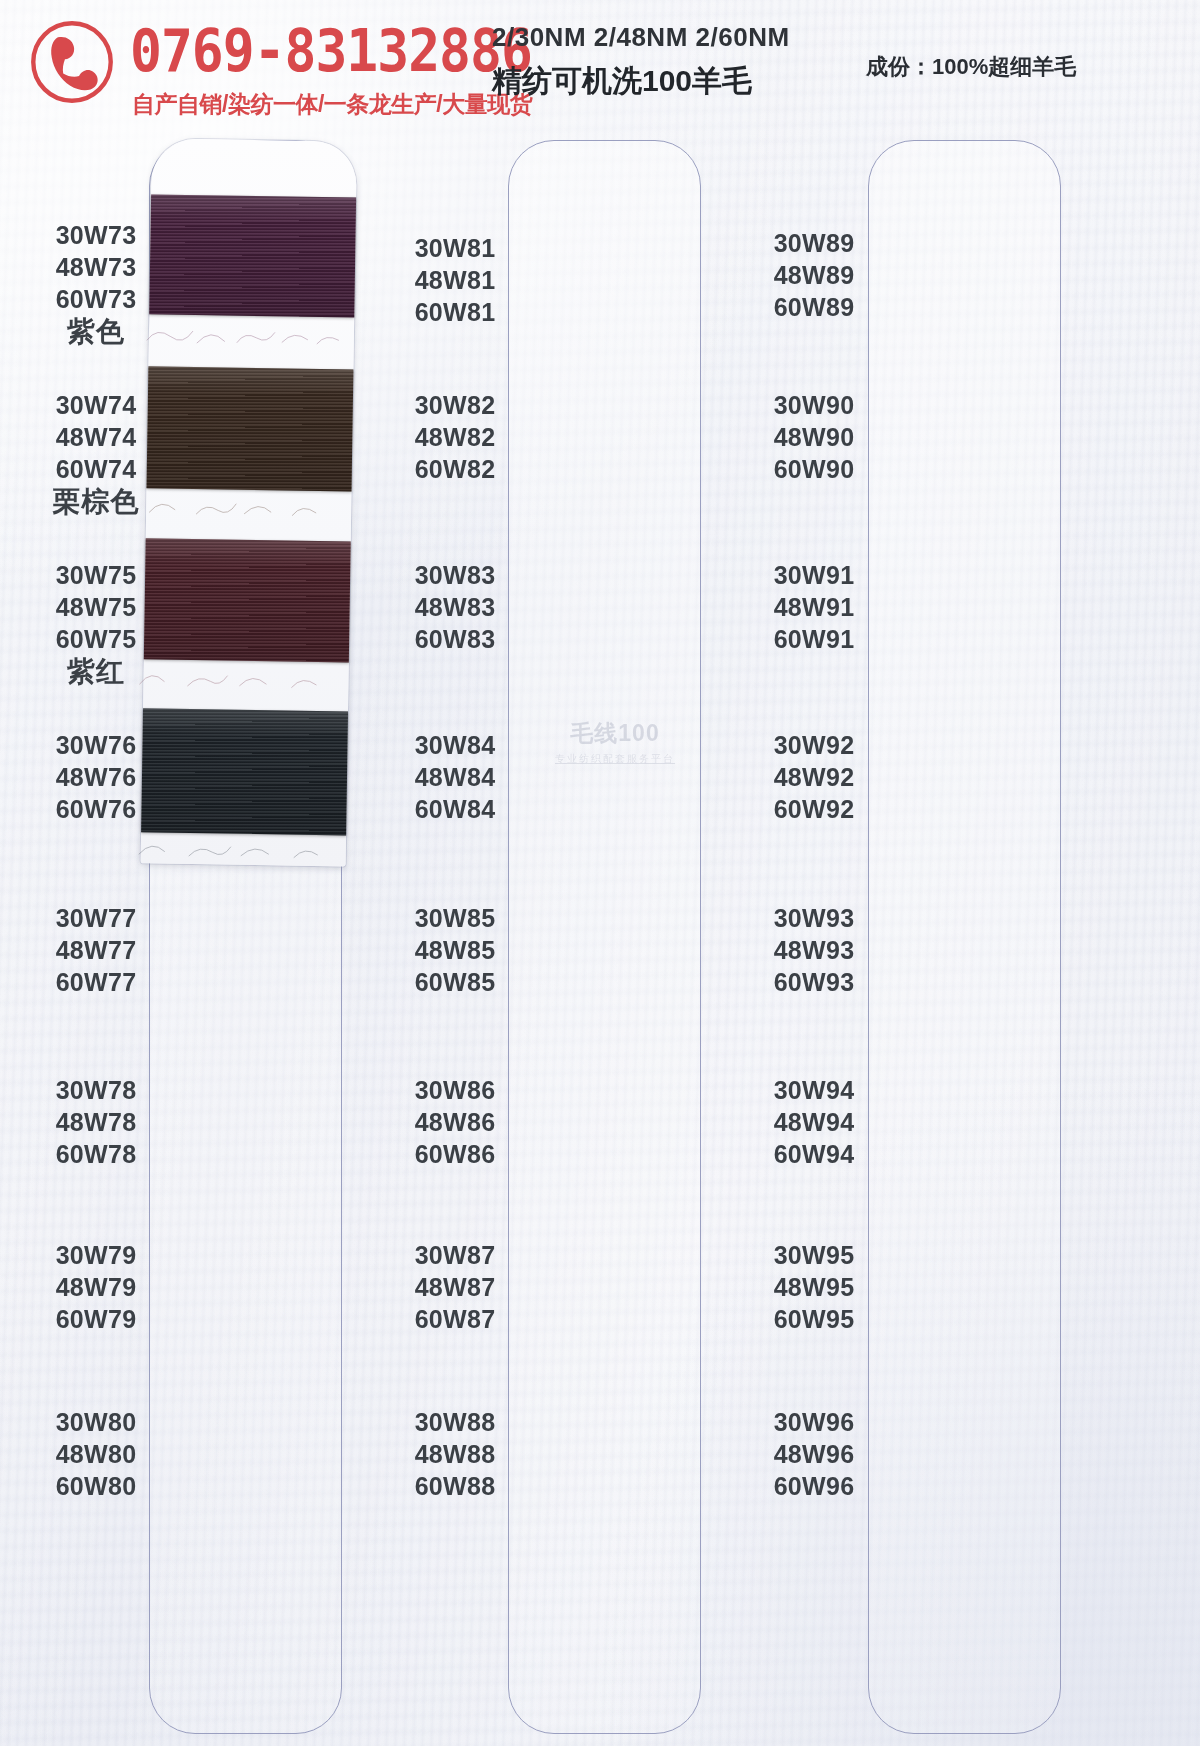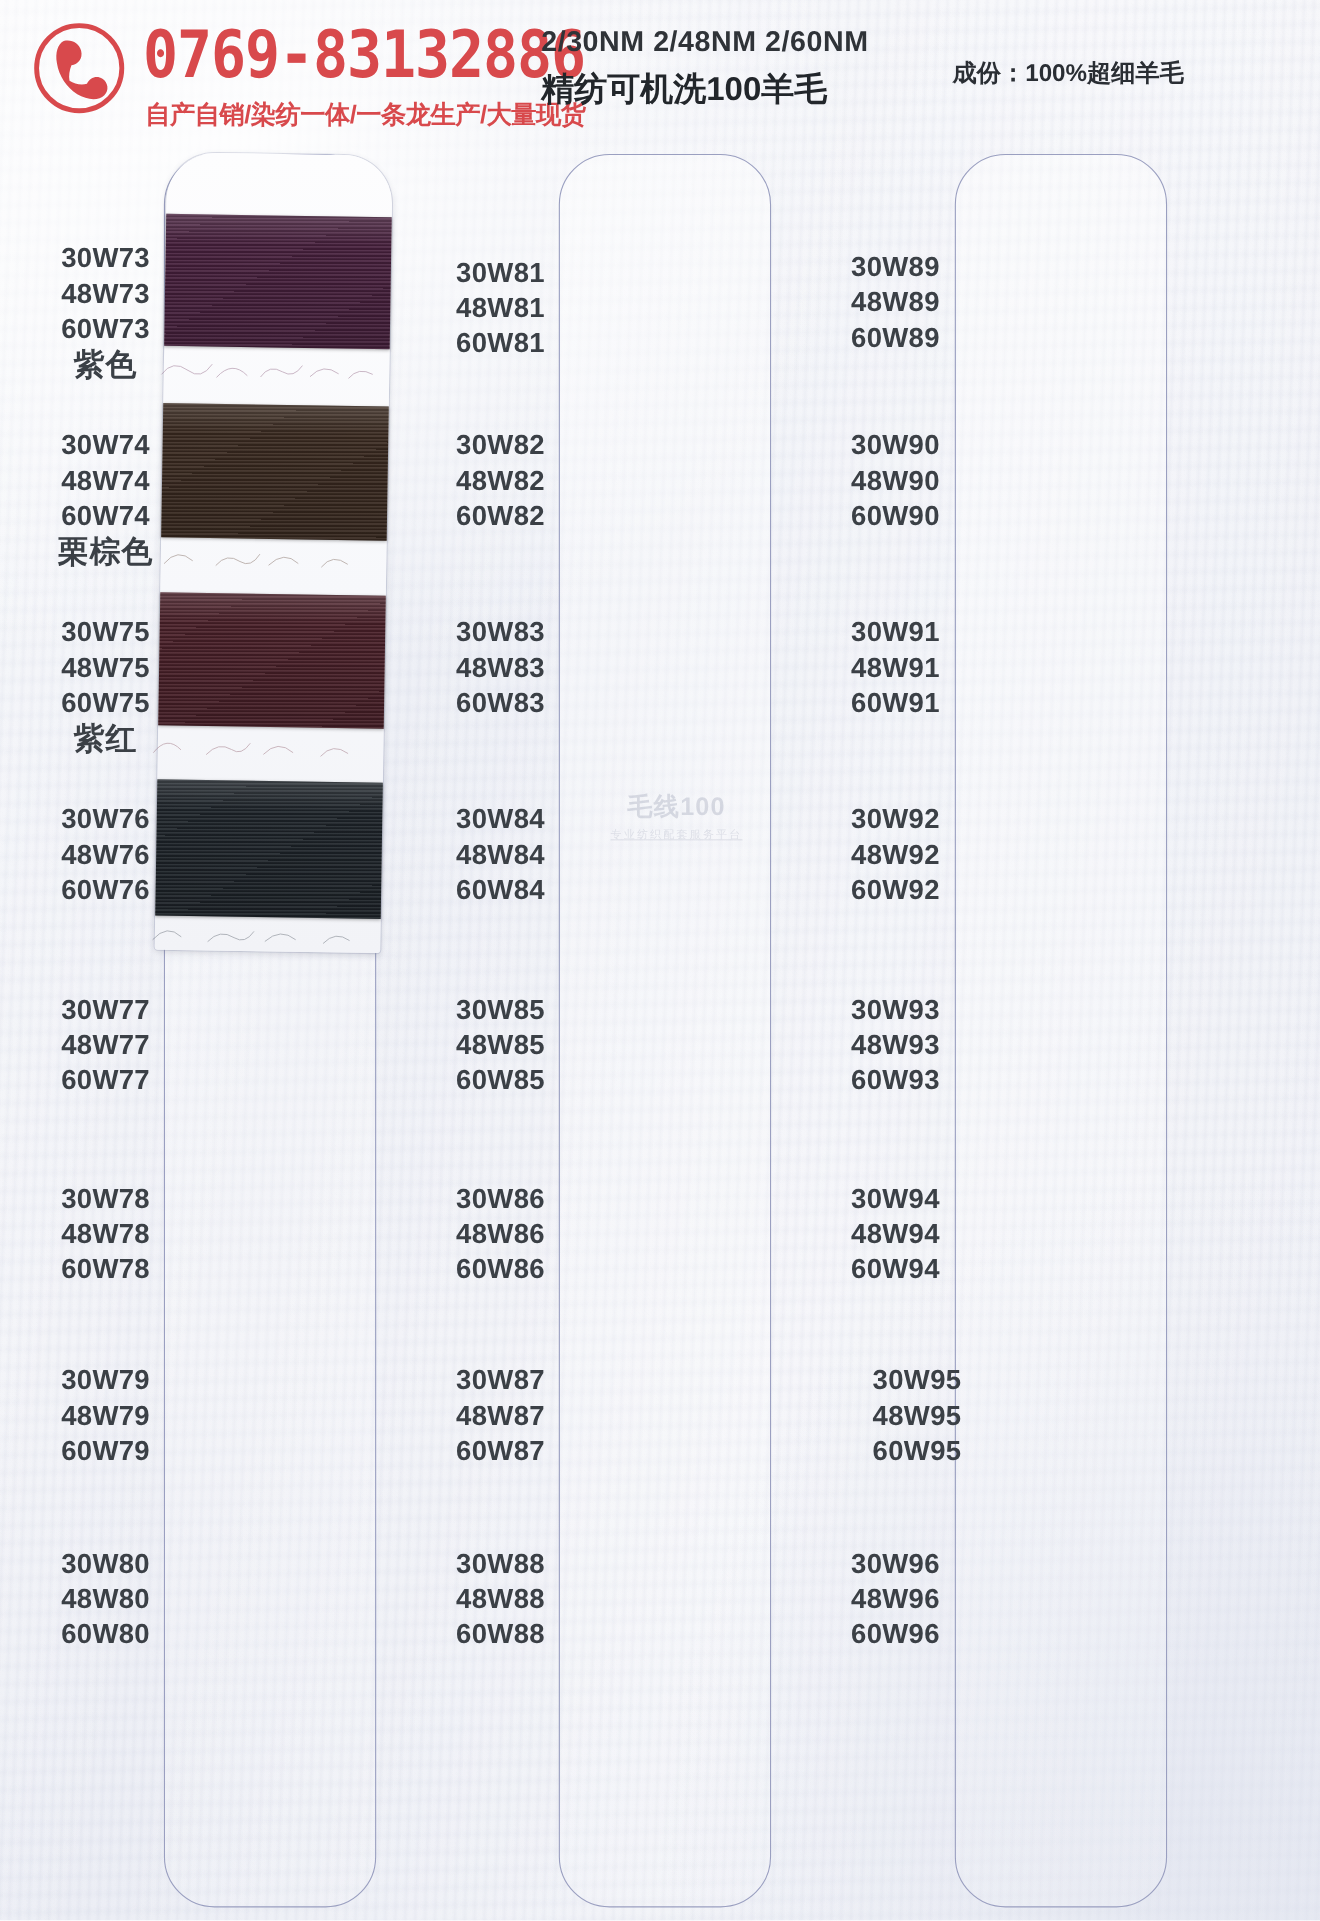--- a/index.html
+++ b/index.html
@@ -335,21 +335,21 @@
       <div class="label-group" style="top: 878px;">
         <div class="code">30W93</div>
         <div class="code">48W93</div>
         <div class="code">60W93</div>
       </div>
       <div class="label-group" style="top: 1050px;">
         <div class="code">30W94</div>
         <div class="code">48W94</div>
         <div class="code">60W94</div>
       </div>
-      <div class="label-group" style="top: 1215px; text-align: right;">
+      <div class="label-group" style="top: 1215px;">
         <div class="code">30W95</div>
         <div class="code">48W95</div>
         <div class="code">60W95</div>
       </div>
       <div class="label-group" style="top: 1382px;">
         <div class="code">30W96</div>
         <div class="code">48W96</div>
         <div class="code">60W96</div>
       </div>
     </div>

